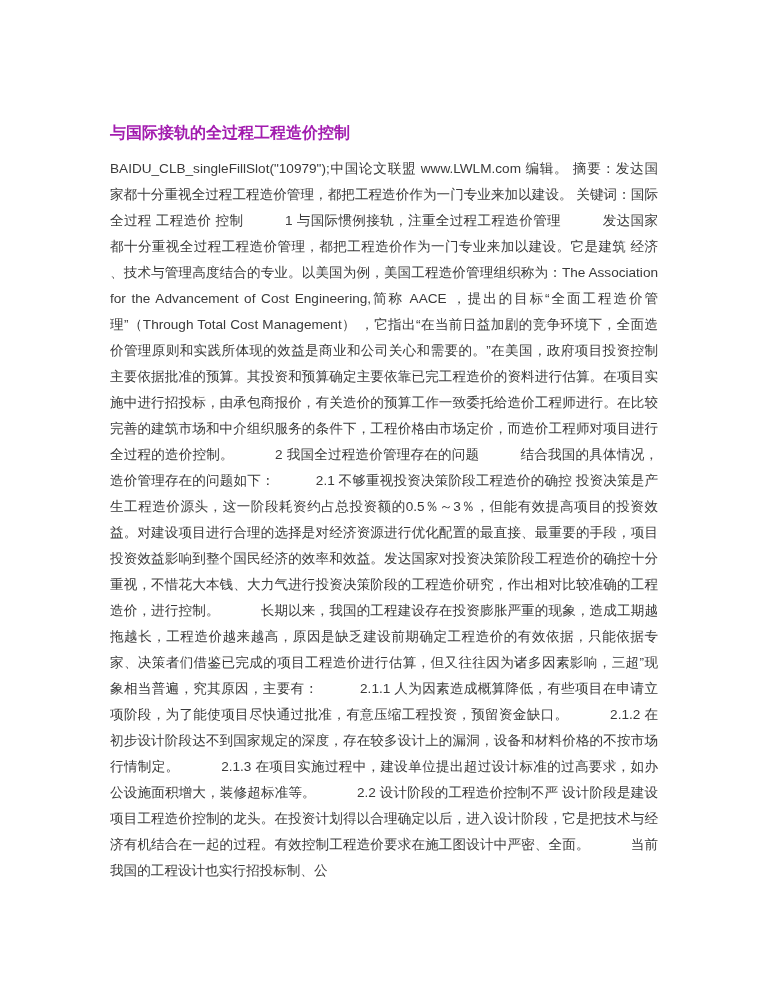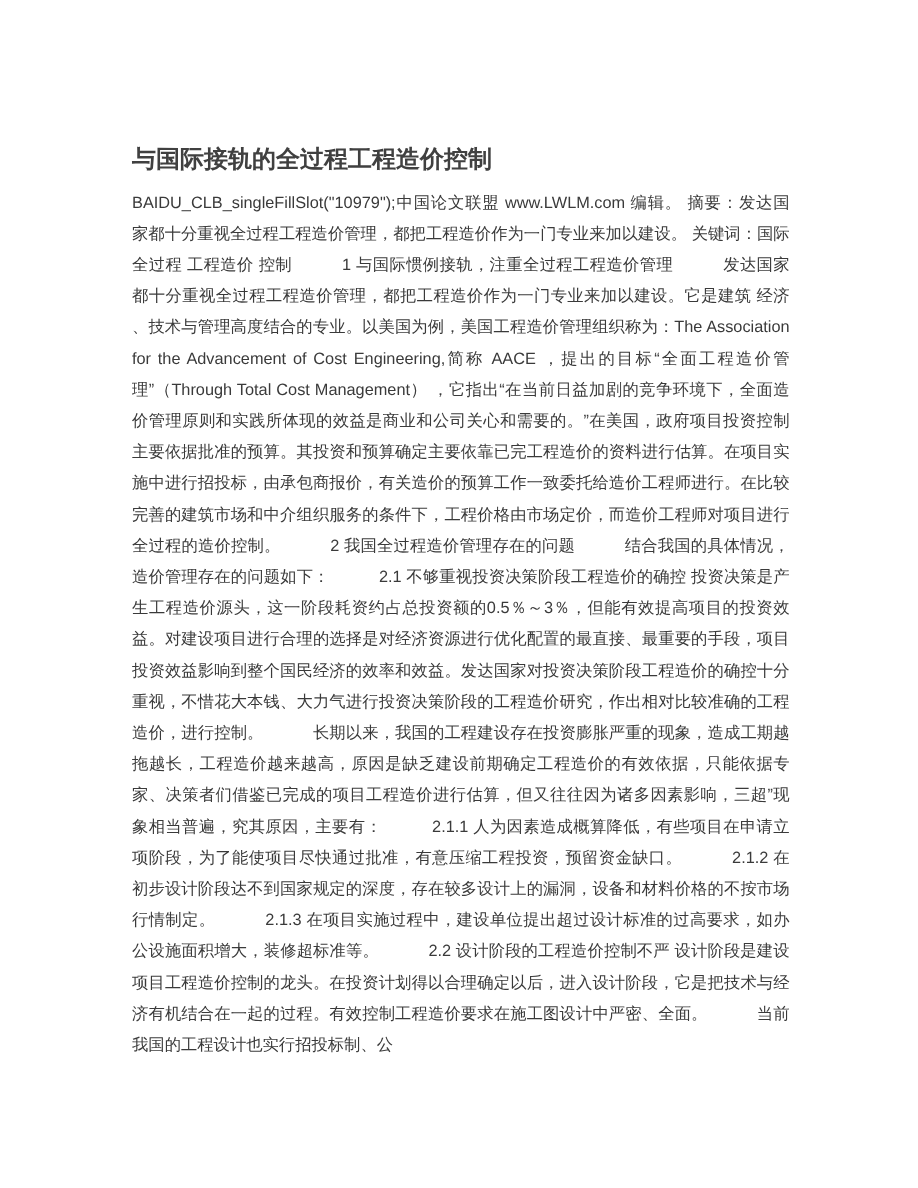--- a/index.html
+++ b/index.html
@@ -16,24 +16,24 @@
     font-family: "Liberation Sans", "DejaVu Sans", sans-serif;
   }
   .content {
     position: absolute;
     left: 110px;
     top: 120px;
     width: 548px;
   }
   .article-title {
     margin: 0 0 10px 0;
-    font-size: 20px;
+    font-size: 16px;
     line-height: 26px;
     font-weight: bold;
-    color: #404040;
+    color: #a21caf;
     font-family: "Liberation Sans", "DejaVu Sans", sans-serif;
   }
   .article-body {
     margin: 0;
     font-size: 13.6px;
     line-height: 26px;
     color: #3a3a3a;
     text-align: justify;
     white-space: pre-wrap;
     word-break: break-word;

